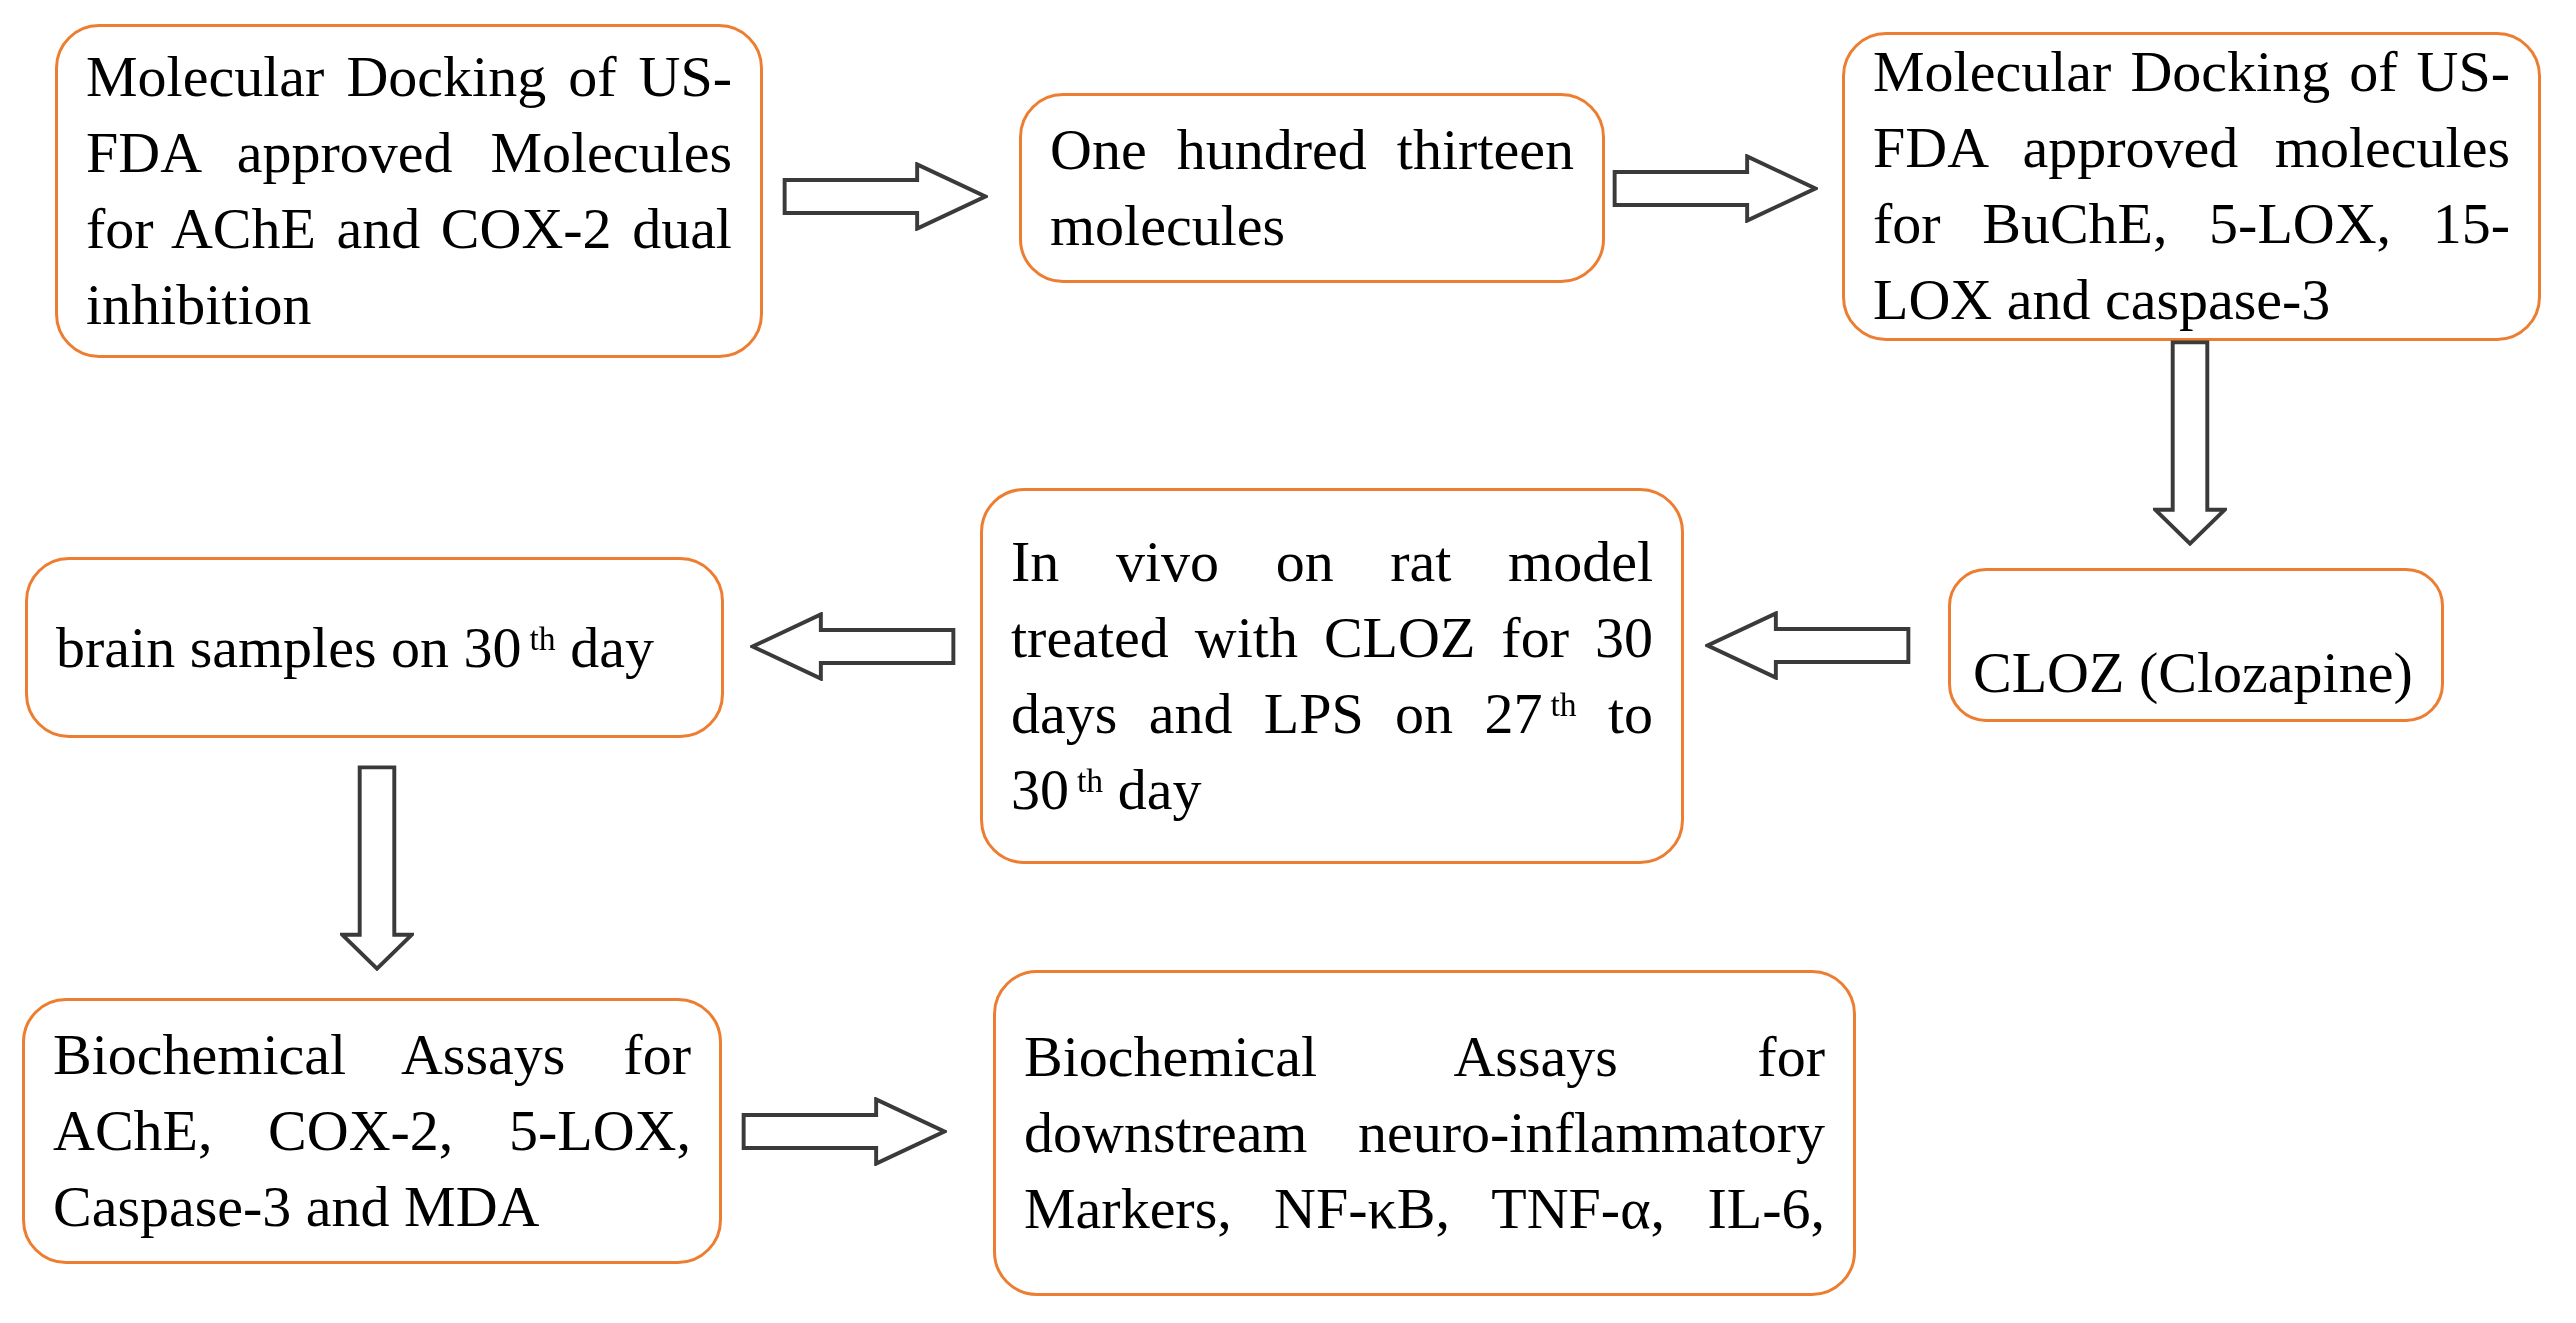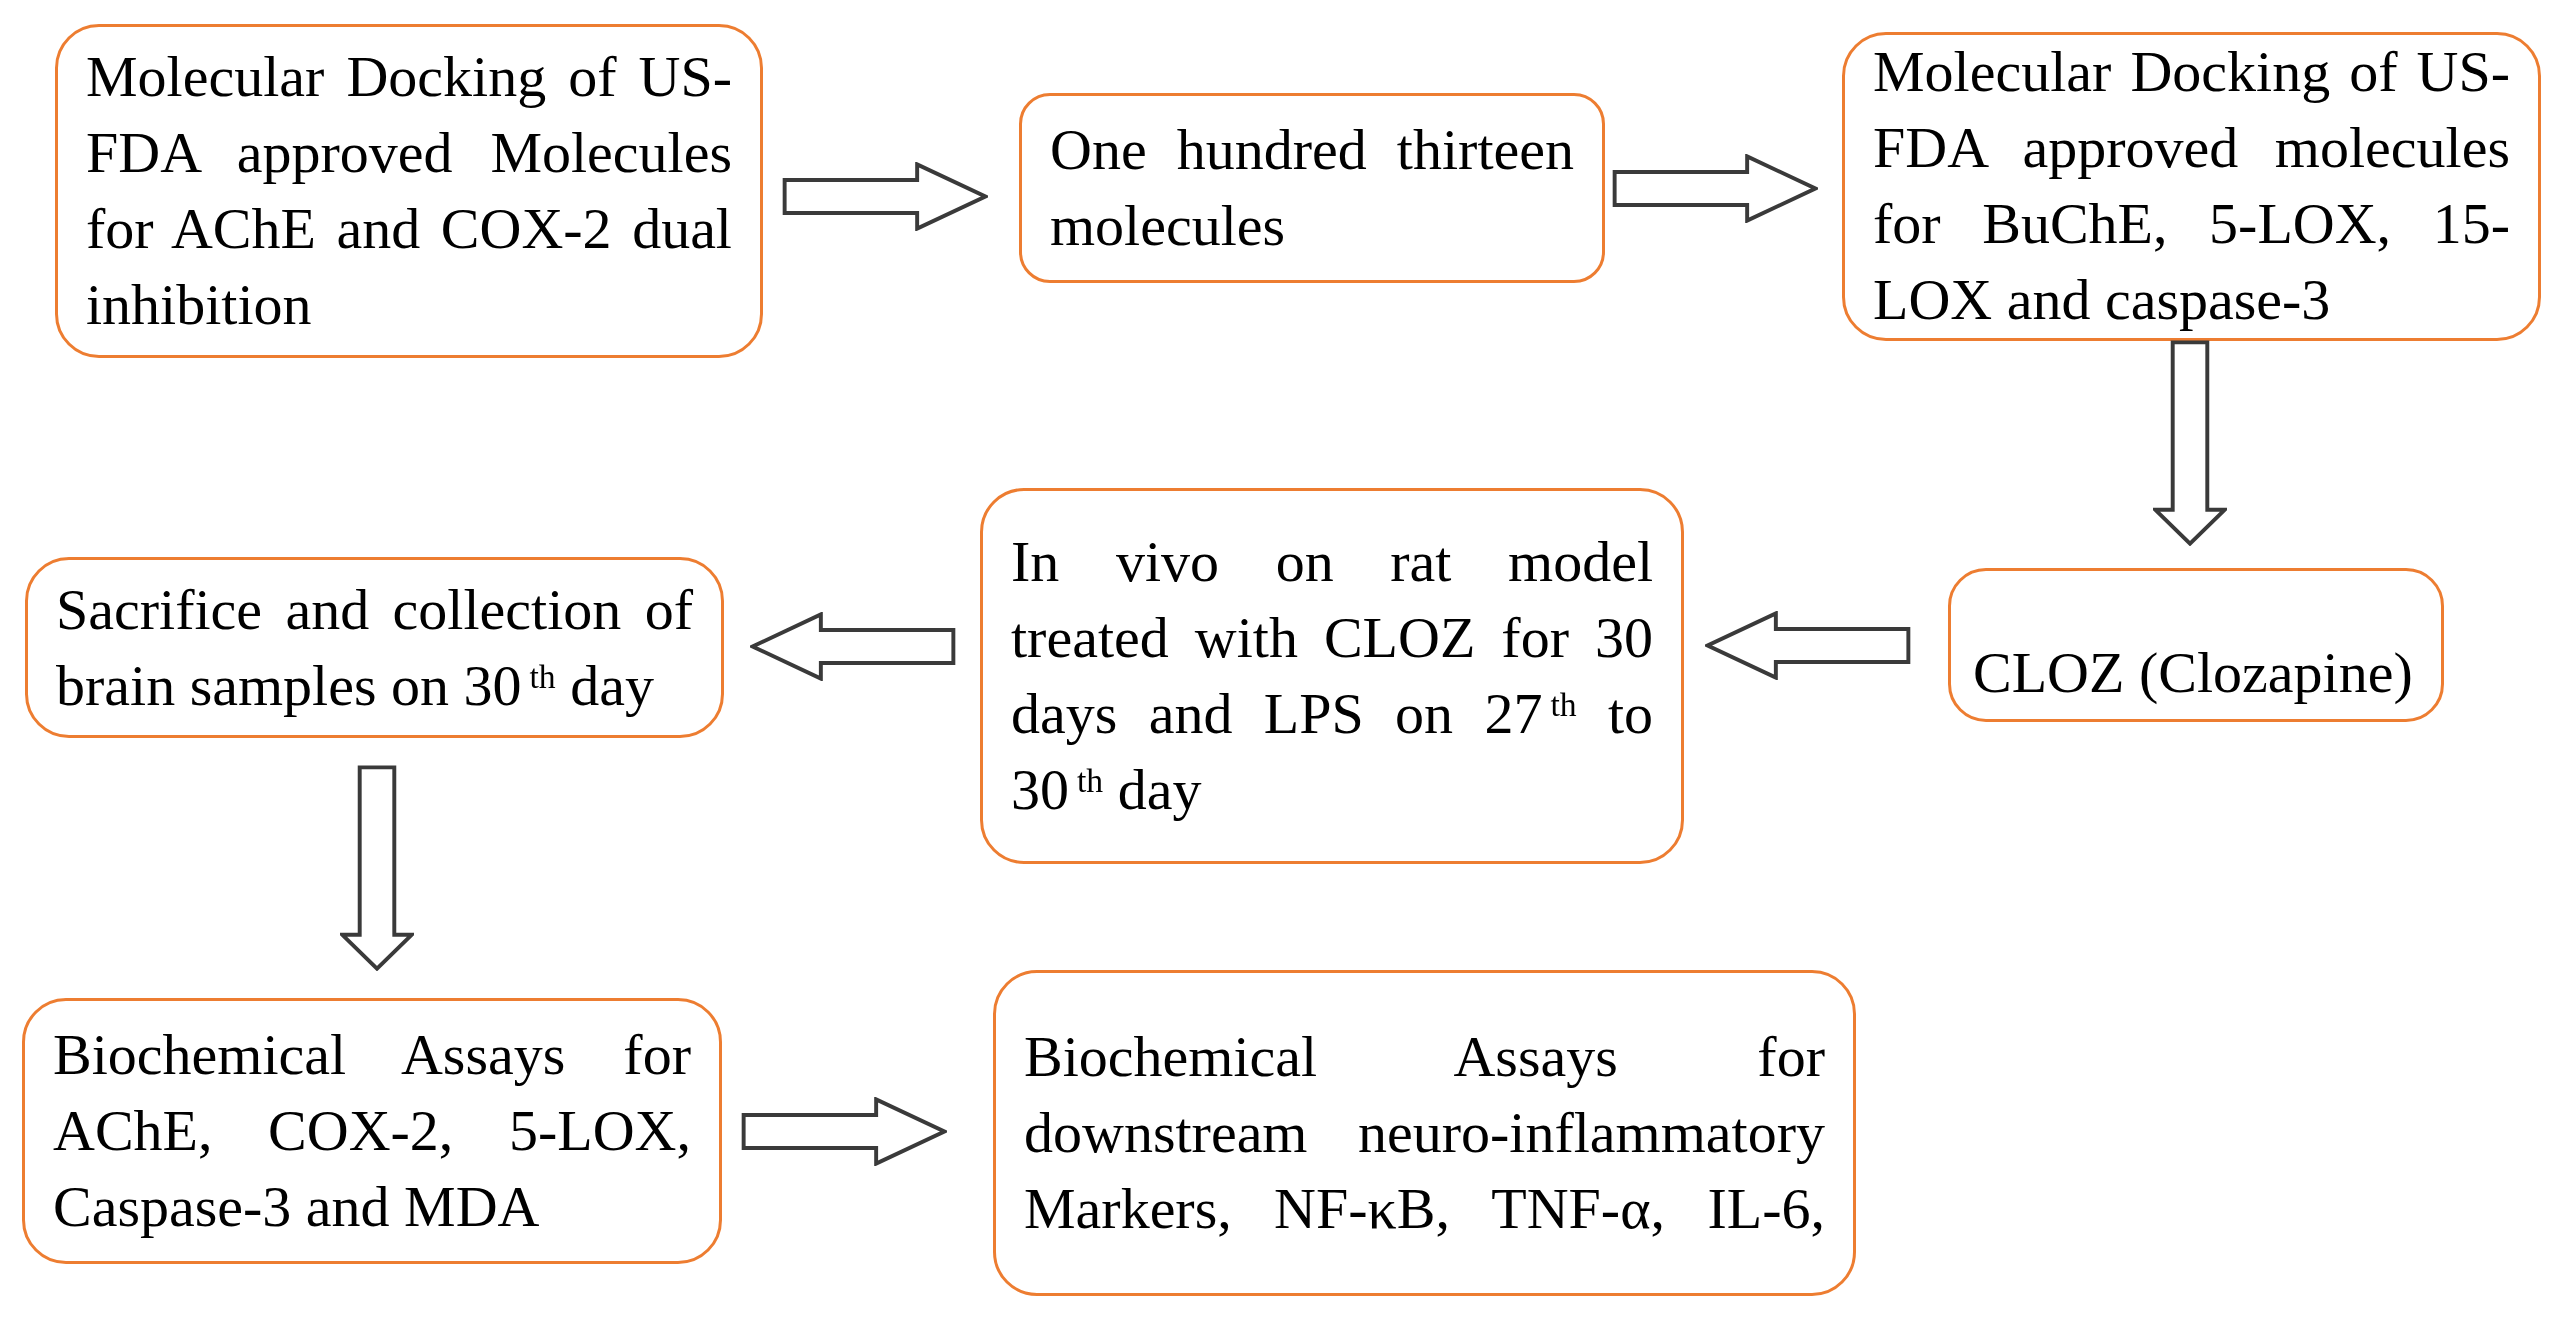--- a/index.html
+++ b/index.html
@@ -29,21 +29,21 @@
     font-size:58px;
     line-height:76px;
   }
   .node .line{display:block;width:100%;text-align:left;white-space:normal;}
   .node .line.j{text-align:justify;text-align-last:justify;font-family:Liberation Serif, serif;}
   .node sup{font-size:0.58em;line-height:0;position:relative;top:-0.5em;vertical-align:baseline;margin-left:8px;}
   .arrow{position:absolute;display:block;}
   .arrow polygon{fill:#ffffff;stroke:var(--arrow);stroke-width:5;stroke-linejoin:miter;}
   
   .b1{left:55px;  top:23.6px;   width:708px;  height:334px;}
-  .b2{left:1019px;top:93px;  width:586px;  height:190px;border-radius:31px;}
+  .b2{left:1019px;top:93px;  width:586px;  height:190px;}
   .b3{left:1842px;top:31.5px;   width:699px;  height:309px;}
   .b4{left:1948px;top:568px;  width:496px;  height:154px;border-radius:38px;padding:8px 22px;justify-content:flex-end;}
   .b5{left:980px;top:488px;  width:704px;  height:376px;}
   .b6{left:25px;  top:557px;  width:699px;  height:181px;}
   .b7{left:22px;  top:998px; width:700px;  height:266px;}
   .b8{left:993px;top:970px; width:863px; height:326px;}
   
   .a1{left:782px; top:162px; width:206px;height:69px;}
   .a2{left:1612px;top:154px; width:206px;height:69px;}
   .a3{left:2153px;top:340px; width:74px; height:206px;}
@@ -81,21 +81,20 @@
     </div>
 
   <div class="node b5">
       <div class="line j">In vivo on rat model</div>
       <div class="line j">treated with CLOZ for 30</div>
       <div class="line j">days and LPS on 27<sup>th</sup> to</div>
       <div class="line">30<sup>th</sup> day</div>
     </div>
 
   <div class="node b6">
-      <div class="line j">Sacrifice and collection of</div>
       <div class="line">brain samples on 30<sup>th</sup> day</div>
     </div>
 
   <div class="node b7">
       <div class="line j">Biochemical Assays for</div>
       <div class="line j">AChE, COX-2, 5-LOX,</div>
       <div class="line">Caspase-3 and MDA</div>
     </div>
 
   <div class="node b8">

